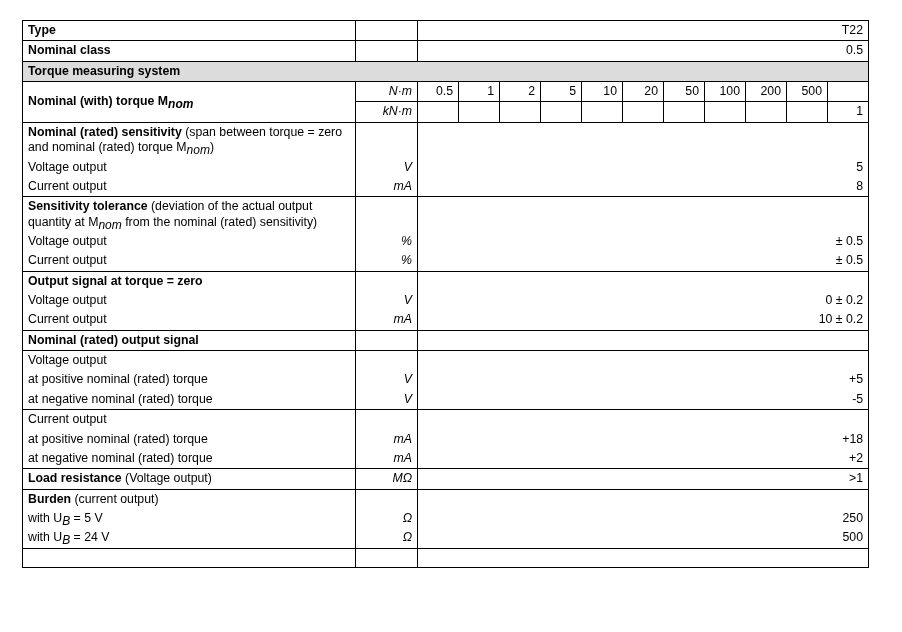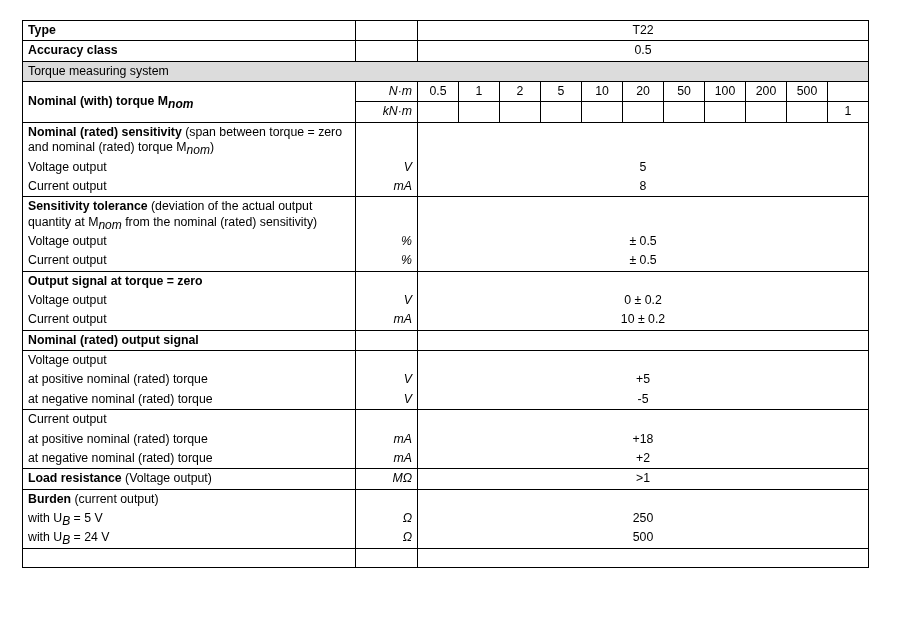--- a/index.html
+++ b/index.html
@@ -39,25 +39,25 @@
   table.spec td {
     border: 1px solid #000000;
     padding: 2px 5px;
     vertical-align: middle;
     line-height: 1.25;
     height: 19px;
     box-sizing: border-box;
   }
   .lbl { text-align: left; }
   .unit { text-align: right; font-style: italic; }
-  .val { text-align: center; }
+  .val { text-align: right; }
   .b { font-weight: bold; }
   .sub-head {
     background: #dcdcdc;
-    font-weight: normal;
+    font-weight: bold;
   }
   .noborder-b { border-bottom: none !important; margin-left: 33px; }
   .noborder-t { border-top: none !important; }
   .wrapcell { line-height: 1.25; padding-top: 4px; padding-bottom: 4px; }
   sub { font-size: 12px; line-height: 0; font-style: italic; }
   .clip-row td { height: 6px; padding: 0; }
 </style>
 </head>
 <body>
 
@@ -83,21 +83,21 @@
       </colgroup>
 
       <tbody>
           <tr>
         <td class="lbl b">Type</td>
         <td class="unit"></td>
         <td class="val" colspan="11">T22</td>
       </tr>
 
       <tr>
-        <td class="lbl b">Accuracy class</td>
+        <td class="lbl b">Nominal class</td>
         <td class="unit"></td>
         <td class="val" colspan="11">0.5</td>
       </tr>
 
       <tr>
         <td class="lbl sub-head" colspan="13">Torque measuring system</td>
       </tr>
 
       <tr>
         <td class="lbl b" rowspan="2"><span>Nominal (with) torque M</span><sub>nom</sub></td>

